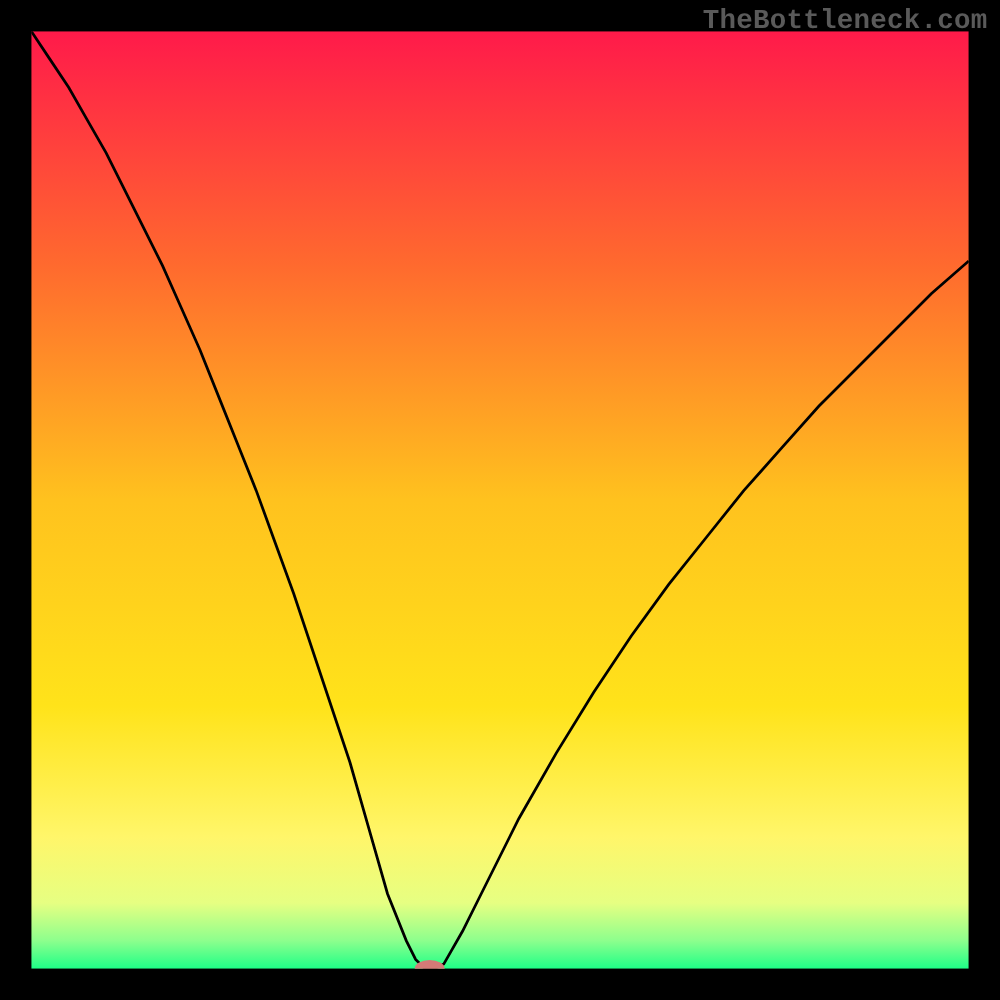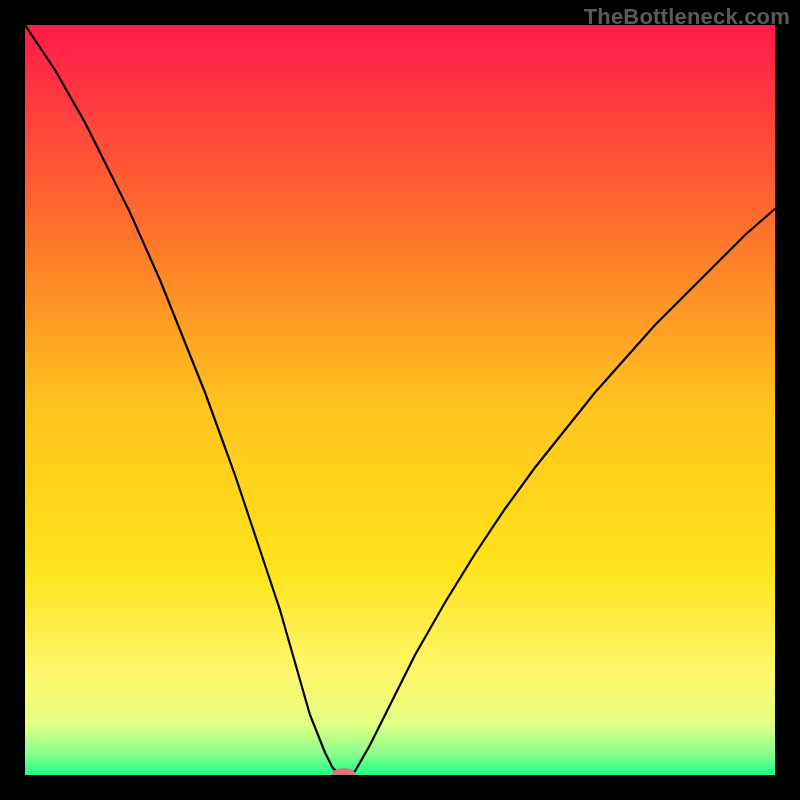--- a/index.html
+++ b/index.html
@@ -20,20 +20,21 @@
   .watermark {
     position: absolute;
     top: 4px;
     right: 10px;
     color: #5a5a5a;
     font-size: 22px;
     font-weight: 600;
     letter-spacing: 0.2px;
     z-index: 5;
     user-select: none;
+    font-family: Liberation Mono, monospace;
   }
   .plot-wrap {
     position: absolute;
     left: 25px;
     top: 25px;
     width: 750px;
     height: 750px;
   }
   svg {
     display: block;

